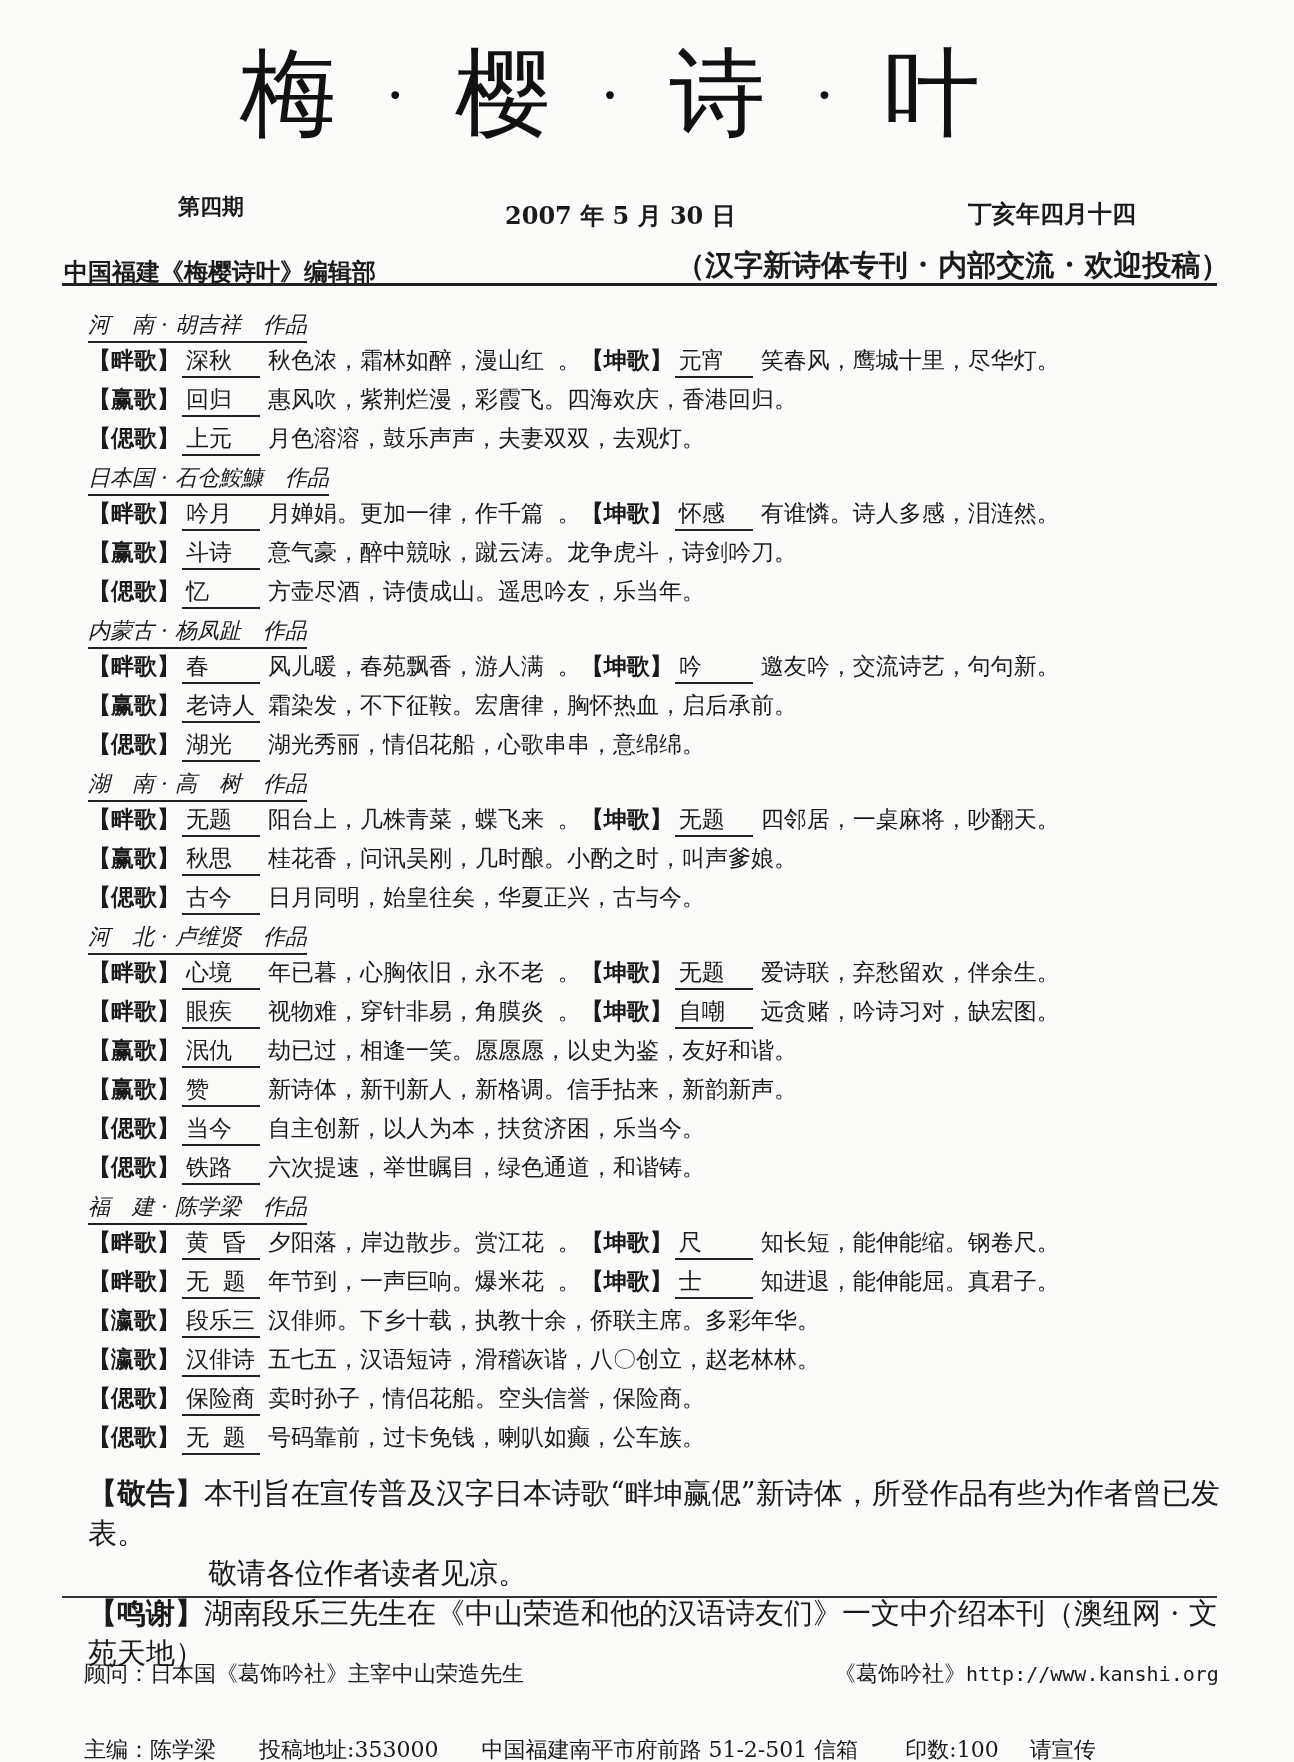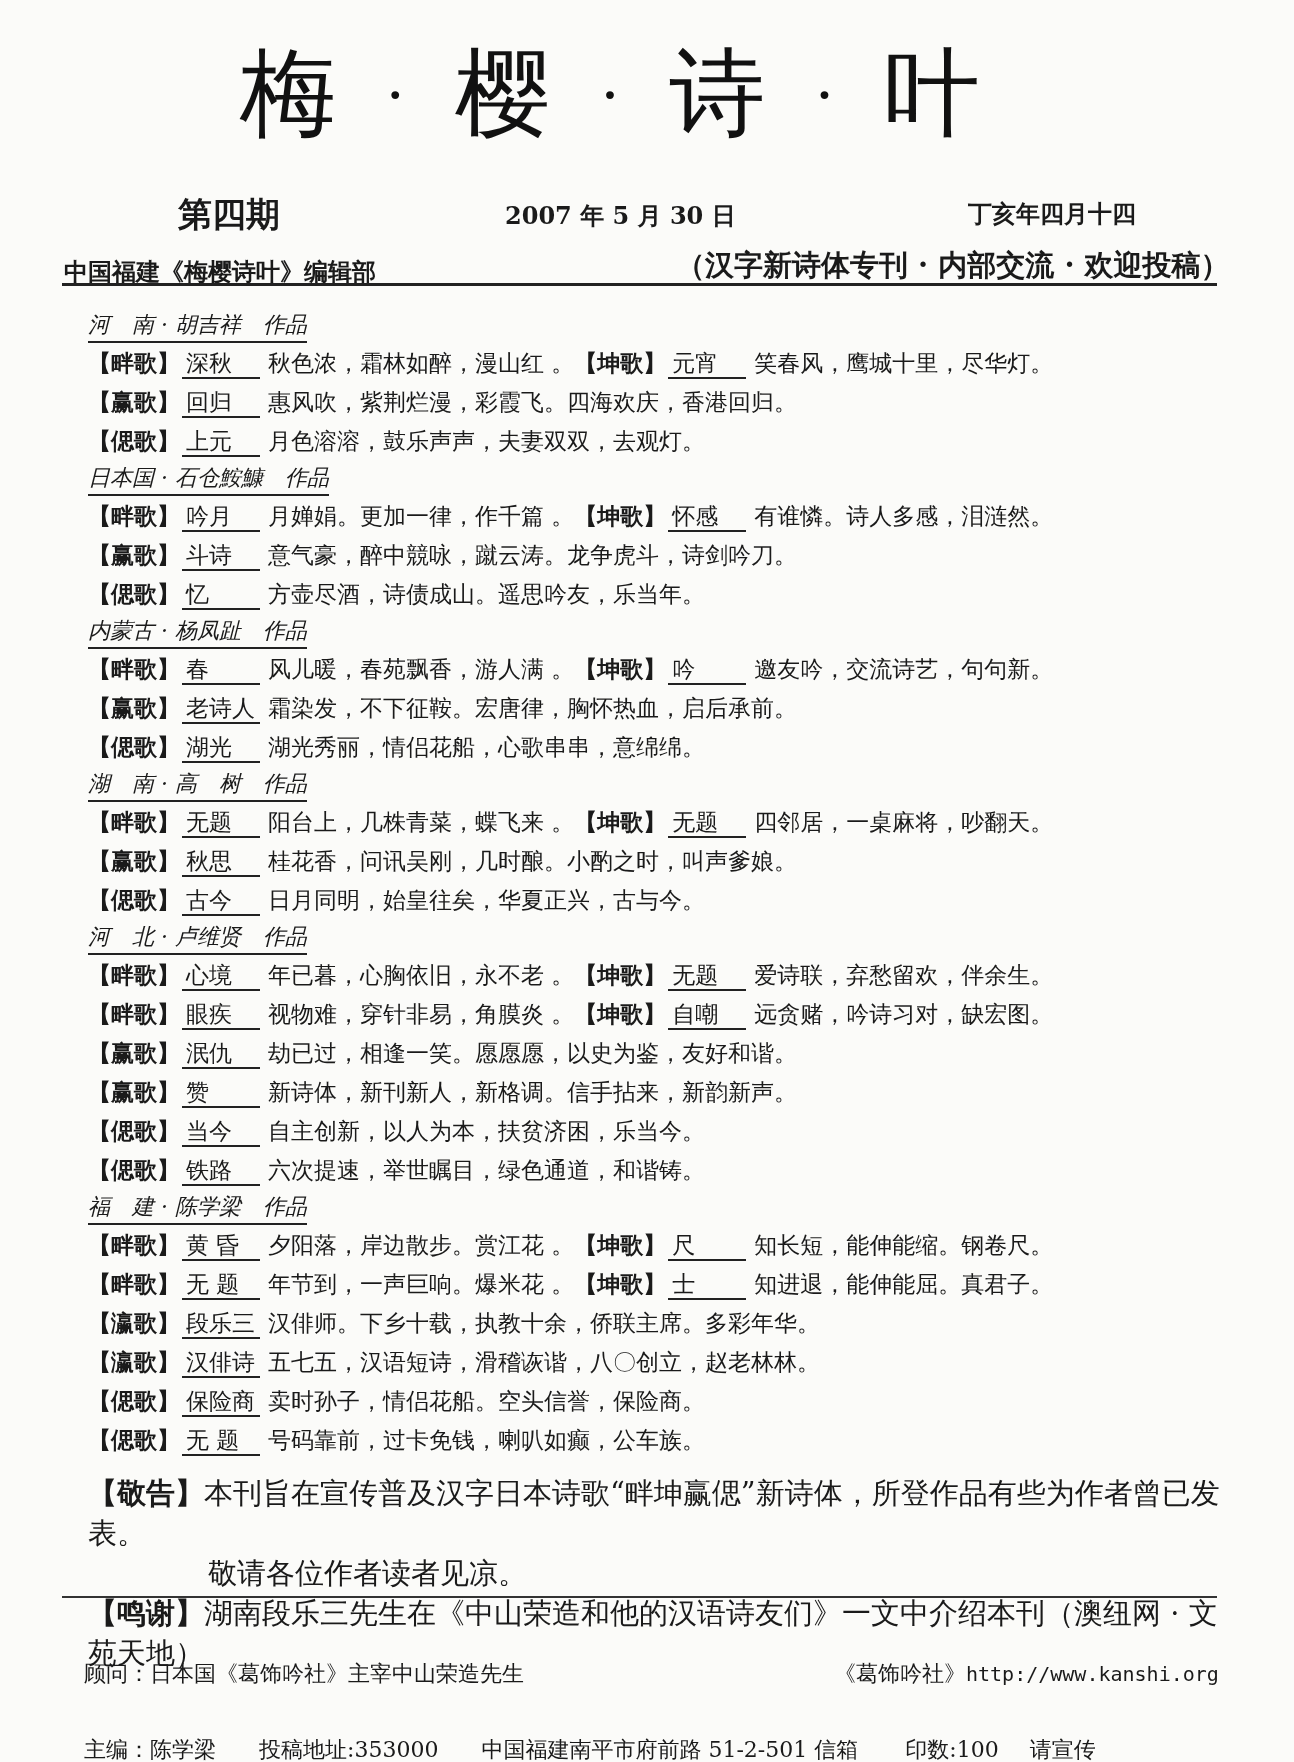--- a/index.html
+++ b/index.html
@@ -7,32 +7,32 @@
       width: 1294px; height: 1762px; background: #fbfbf9; position: relative; overflow: hidden;
       font-family: "DejaVu Serif", "Liberation Serif", serif; color: #1a1a1a;
     }
     .title {
       position: absolute; top: 40px; left: 240px; width: 740px; height: 110px;
       display: flex; justify-content: space-between; align-items: center;
       font-size: 96px; font-family: "DejaVu Serif", serif; color: #111; letter-spacing: 0;
     }
     .title .dot { font-size: 60px; }
     .meta-row { position: absolute; top: 192px; left: 0; width: 1294px; height: 50px; }
-    .issue { position: absolute; left: 178px; top: 0; font-size: 34px; font-weight: bold; }
+    .issue { position: absolute; left: 178px; top: 0; font-size: 22px; font-weight: bold; }
     .date { position: absolute; left: 505px; top: 8px; font-size: 24px; font-weight: bold; }
     .lunar { position: absolute; left: 968px; top: 6px; font-size: 24px; font-weight: bold; }
     .dept { position: absolute; left: 64px; top: 256px; font-size: 24px; font-weight: bold; }
     .motto { position: absolute; left: 676px; top: 246px; font-size: 29px; font-weight: bold; }
     .rule-top { position: absolute; left: 62px; top: 283px; width: 1155px; height: 3px; background: #222; }
     .content { position: absolute; left: 88px; top: 310px; width: 1150px; }
     .author {
       font-size: 22px; font-weight: normal; font-style: italic; display: inline-block;
       border-bottom: 2px solid #222; padding-bottom: 1px; height: 30px; line-height: 30px;
     }
-    .line { font-size: 23px; height: 39px; line-height: 39px; white-space: nowrap; }
+    .line { font-size: 23px; height: 39px; line-height: 39px; white-space: nowrap; font-family: Liberation Mono, monospace; }
     .tag { font-weight: bold; }
     .ttl { display: inline-block; min-width: 70px; border-bottom: 2px solid #222; line-height: 28px; margin: 0 8px 0 2px; padding: 0 4px; }
     .sec { margin-bottom: 3px; }
     .notice { margin-top: 14px; font-size: 29px; line-height: 40px; }
     .notice .indent { padding-left: 120px; }
     .rule-bottom { position: absolute; left: 62px; top: 1596px; width: 1155px; height: 2px; background: #333; }
     .footer { position: absolute; left: 84px; top: 1618px; width: 1140px; font-size: 22px; }
     .footer .row { position: relative; height: 40px; line-height: 40px; margin-top: 36px; }
     .footer .right { position: absolute; left: 750px; top: 0; }
     .mono { font-family: "DejaVu Sans Mono", monospace; font-size: 20px; }

